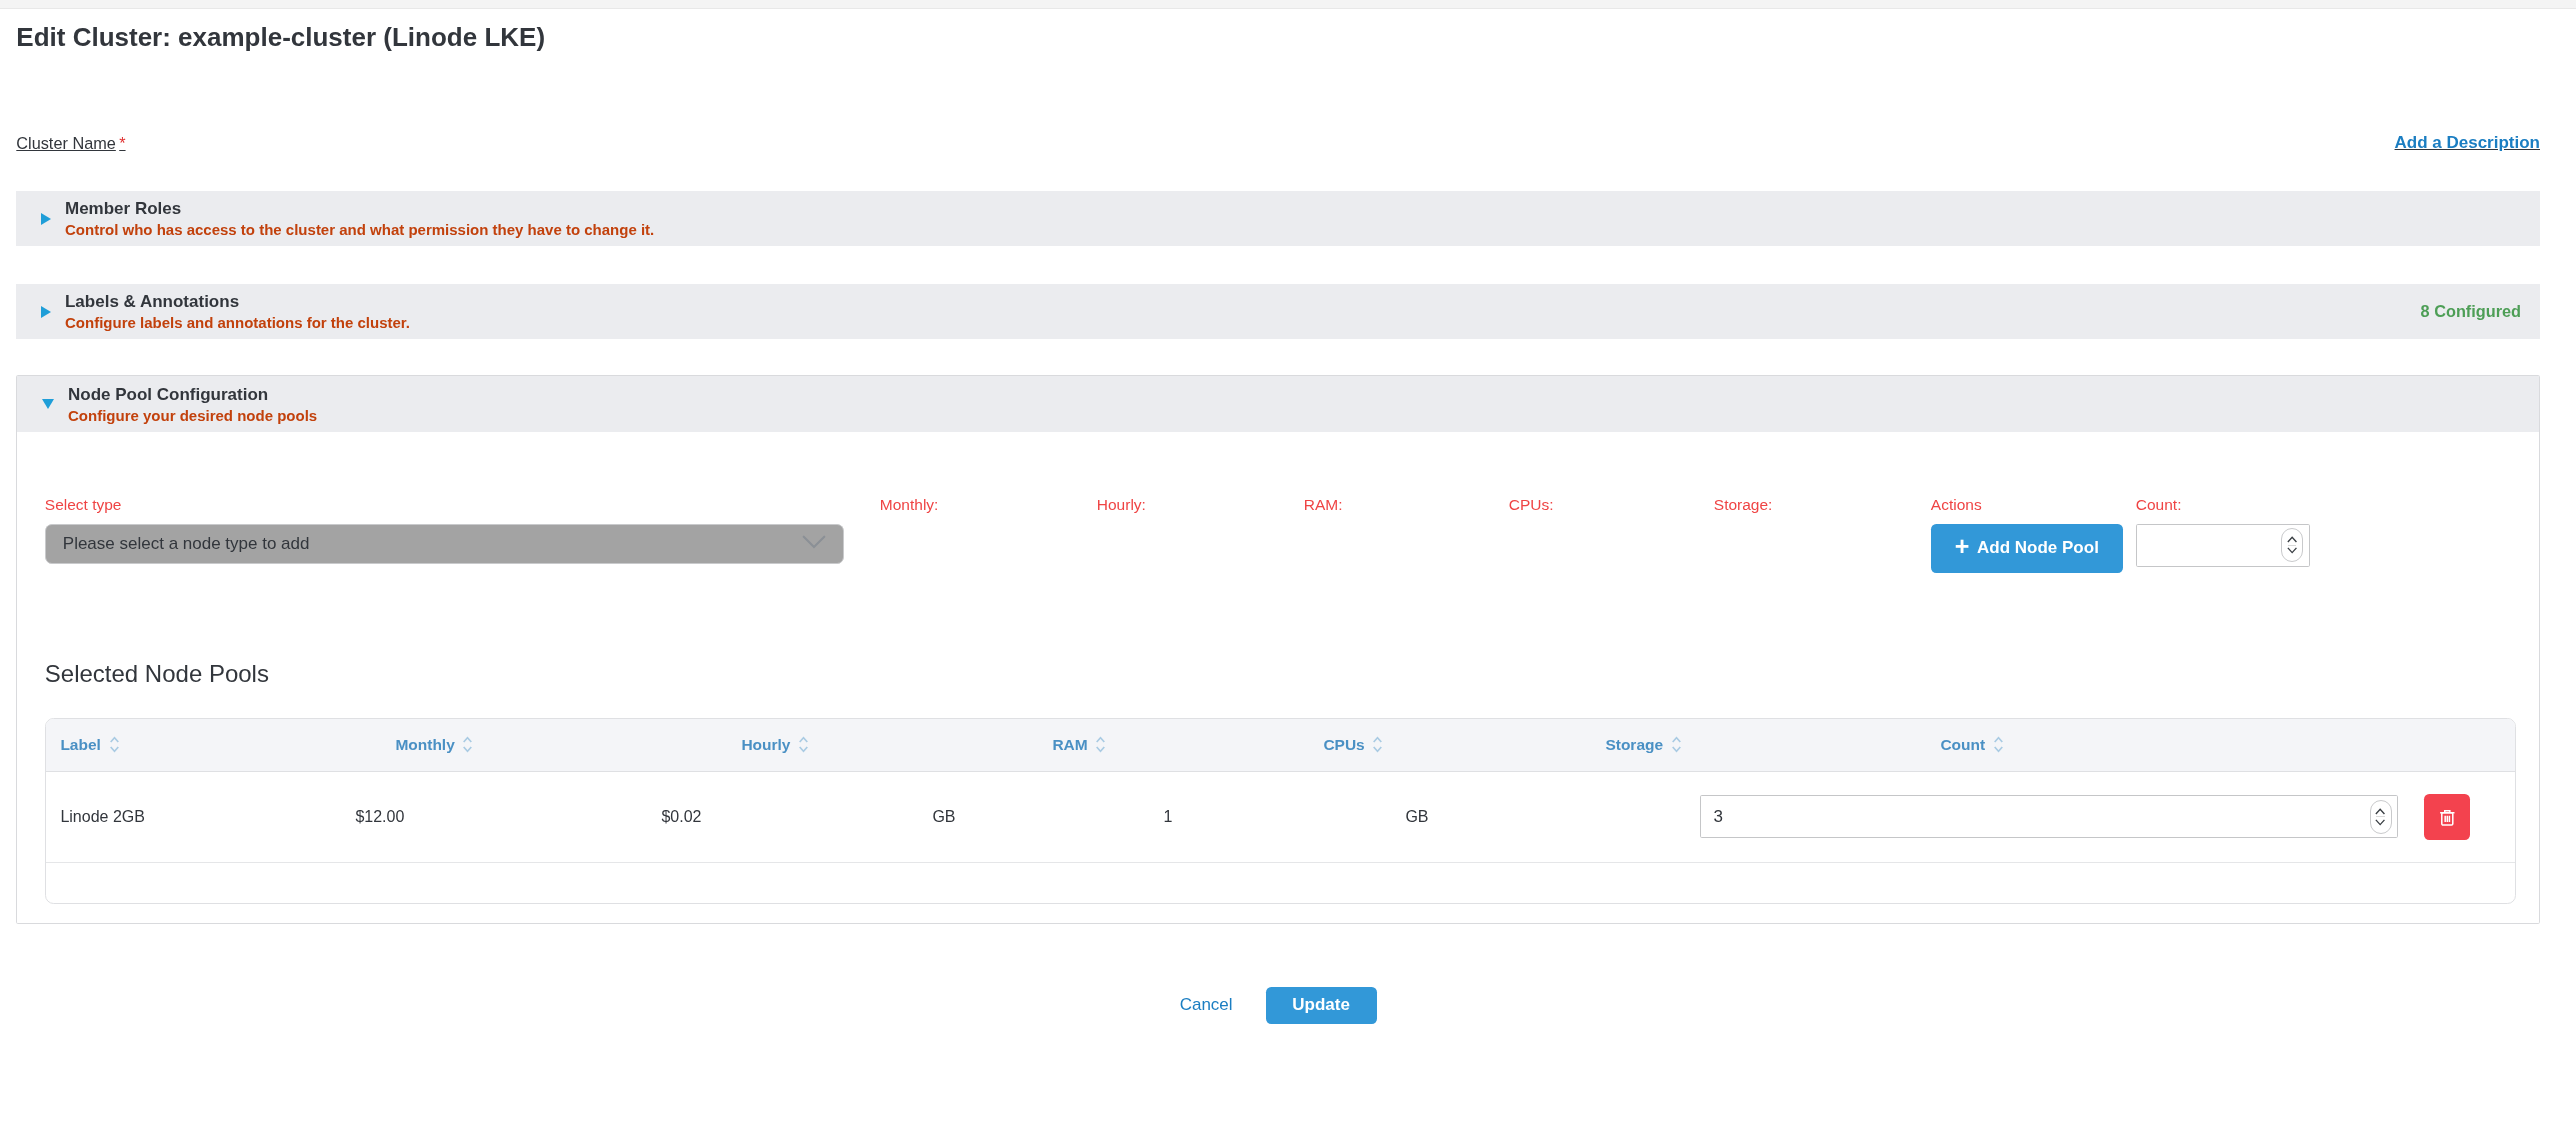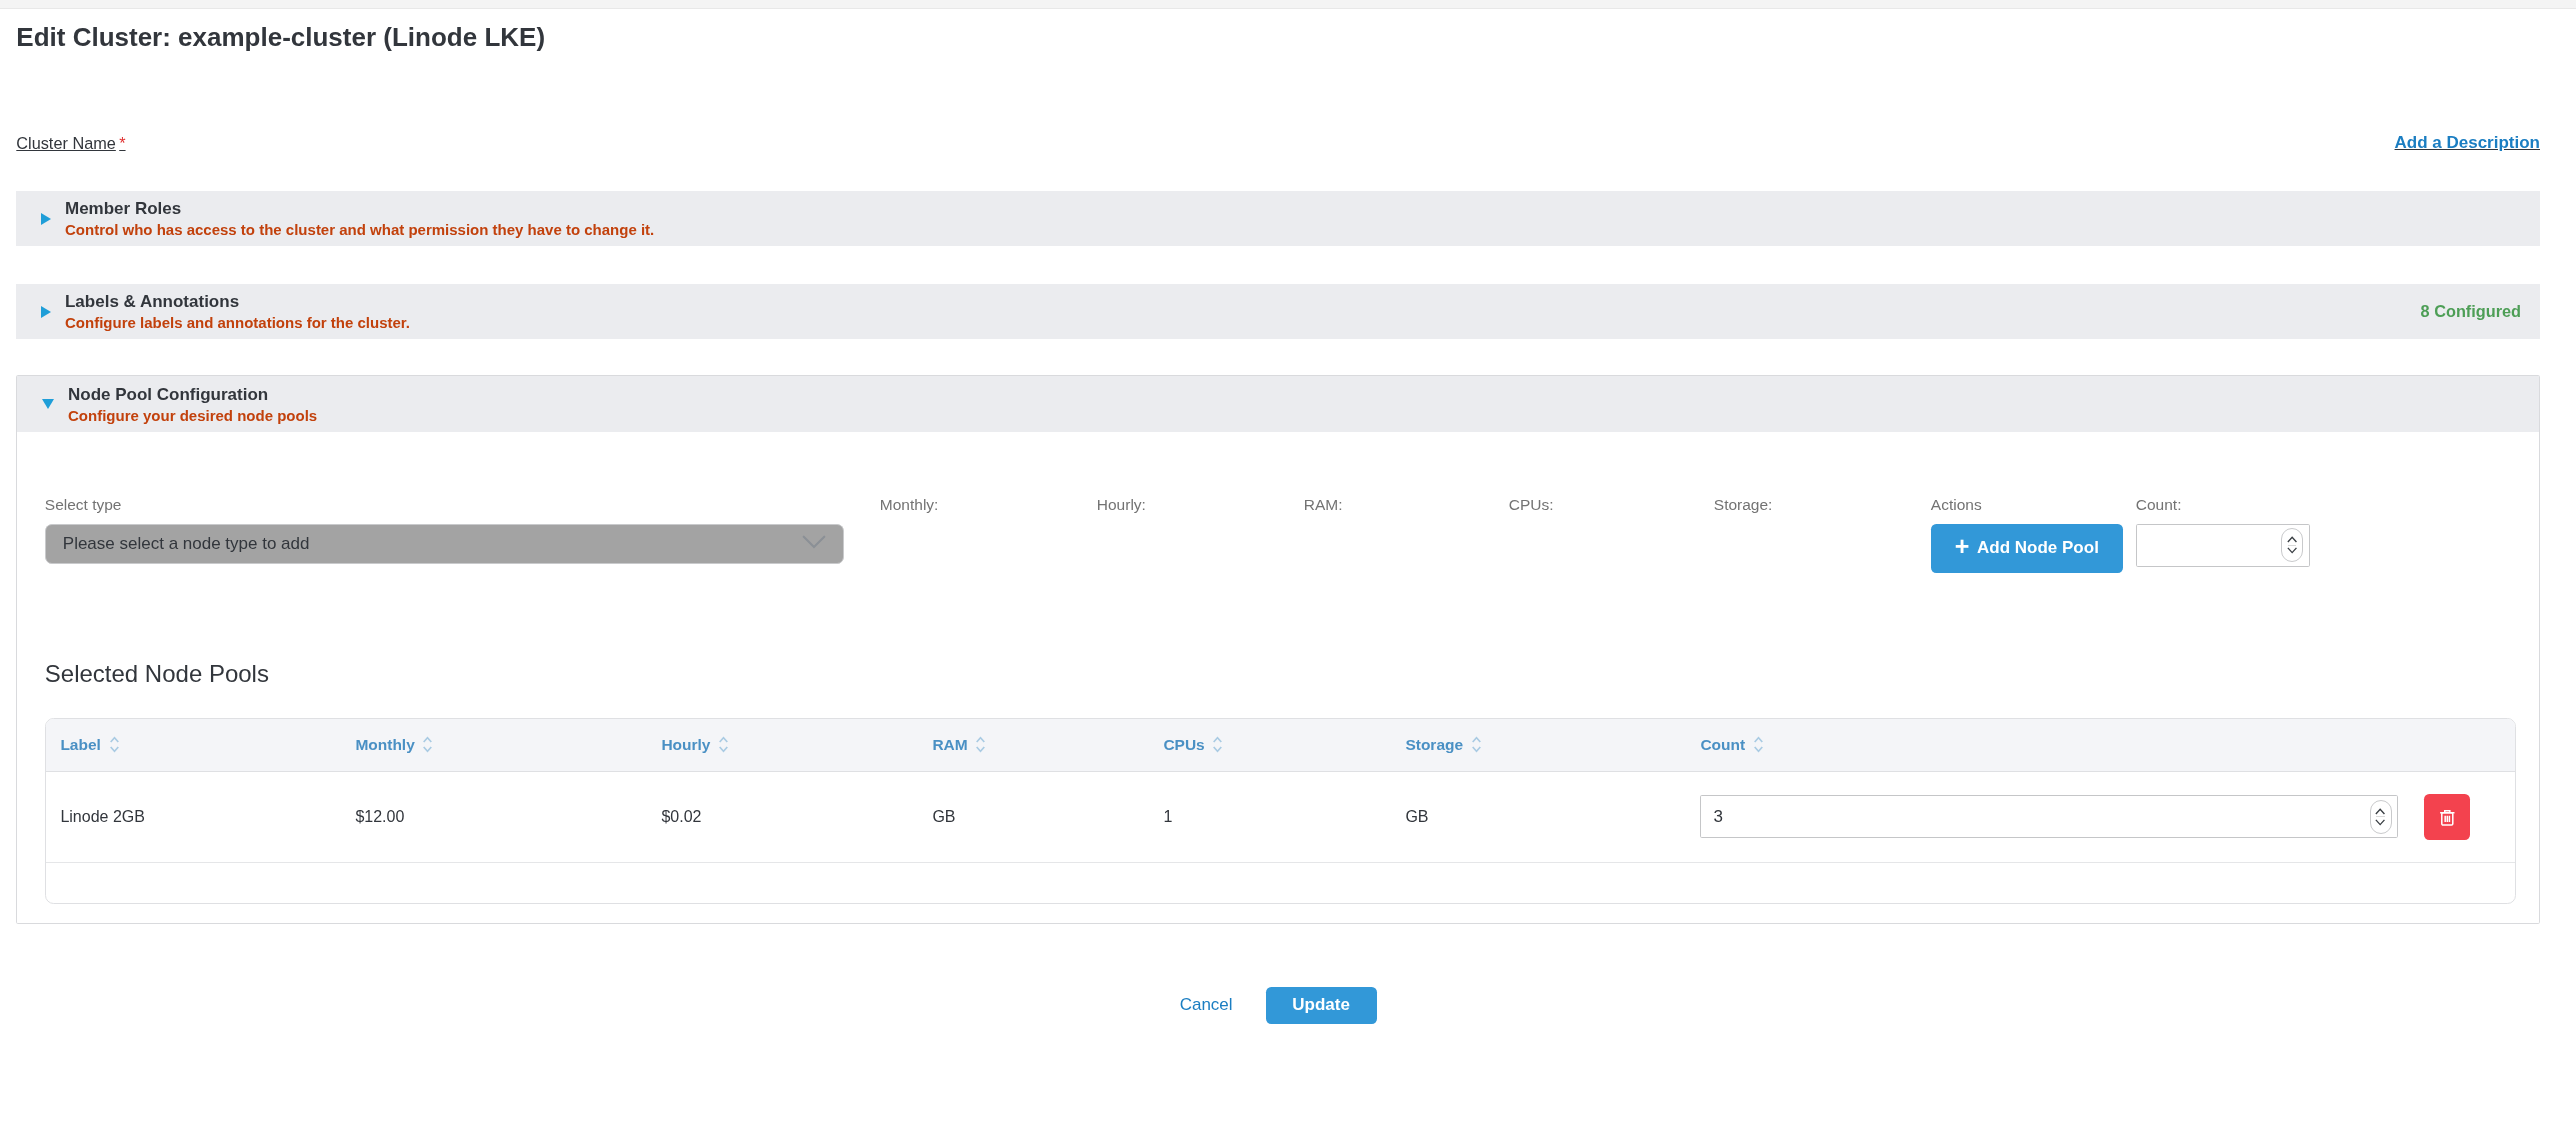--- a/index.html
+++ b/index.html
@@ -41,21 +41,21 @@
   .panel { border: 0.9px solid #d9dadd; border-radius: 1.7px; margin-top: 36px; }
   .panel .accordion { margin-top: 0; min-height: 56px; }
   .panel-body { padding: 0 23px 19px 27.5px; }
 
   .config-grid {
     display: grid;
     grid-template-columns: 835px 217px 207px 205px 205px 217px 205px 1fr;
     margin-top: 64px; align-items: start;
   }
   .cfg-col { display: flex; flex-direction: column; }
-  .cfg-label { font-size: 15.5px; color: #737373; margin-bottom: 9.4px; }
+  .cfg-label { font-size: 15.5px; color: #ef4444; margin-bottom: 9.4px; }
   .select-box {
     width: 799px; height: 40px; border: 0.9px solid #c9cacc; border-radius: 6.9px; background: #a3a3a3;
     display: flex; align-items: center; justify-content: space-between; padding: 7px 17px; cursor: pointer;
   }
   .select-value { font-size: 17px; color: #32363c; }
 
   .num-wrap { position: relative; height: 43px; background: #fff; }
   .num-wrap input {
     width: 100%; height: 100%; border: 0.9px solid #c5c6c8; border-radius: 1.7px;
     font-family: "Liberation Sans", sans-serif; font-size: 17px; color: #32363c; padding: 0 34px 0 12px; outline: none;
@@ -75,21 +75,21 @@
   }
   .add-pool-btn { width: 192px; height: 49px; gap: 7.7px; }
   .plus-glyph { font-size: 25px; font-weight: 700; line-height: 1; margin-top: -2.6px; }
 
   .selected-heading { font-size: 24px; font-weight: 400; color: #32363c; margin: 86px 0 0 0; line-height: 29px; }
 
   .pools-table { border: 0.9px solid #dfe0e3; border-radius: 8.6px; margin-top: 30px; overflow: hidden; background: #fff; }
   .t-head {
     display: grid; grid-template-columns: 295px 306px 271px 231px 242px 295px 1fr;
     padding: 0 14.6px; height: 53px; align-items: center;
-    background: #f4f5f8; border-bottom: 0.9px solid #dfe0e3;
+    background: #f4f5f8; border-bottom: 0.9px solid #dfe0e3; gap: 40px;
   }
   .th { display: flex; align-items: center; gap: 7.7px; color: #4a90c4; font-size: 15.5px; font-weight: 600; cursor: pointer; }
   .t-row {
     display: grid; grid-template-columns: 295px 306px 271px 231px 242px 295px 1fr;
     padding: 0 14.6px; height: 91px; align-items: center;
     border-bottom: 0.9px solid #e5e6e8; font-size: 16px; color: #32363c;
   }
   .count-cell { display: flex; align-items: center; gap: 26px; padding-right: 30px; }
   .count-cell .num-wrap { flex: 1; }
   .delete-btn {

